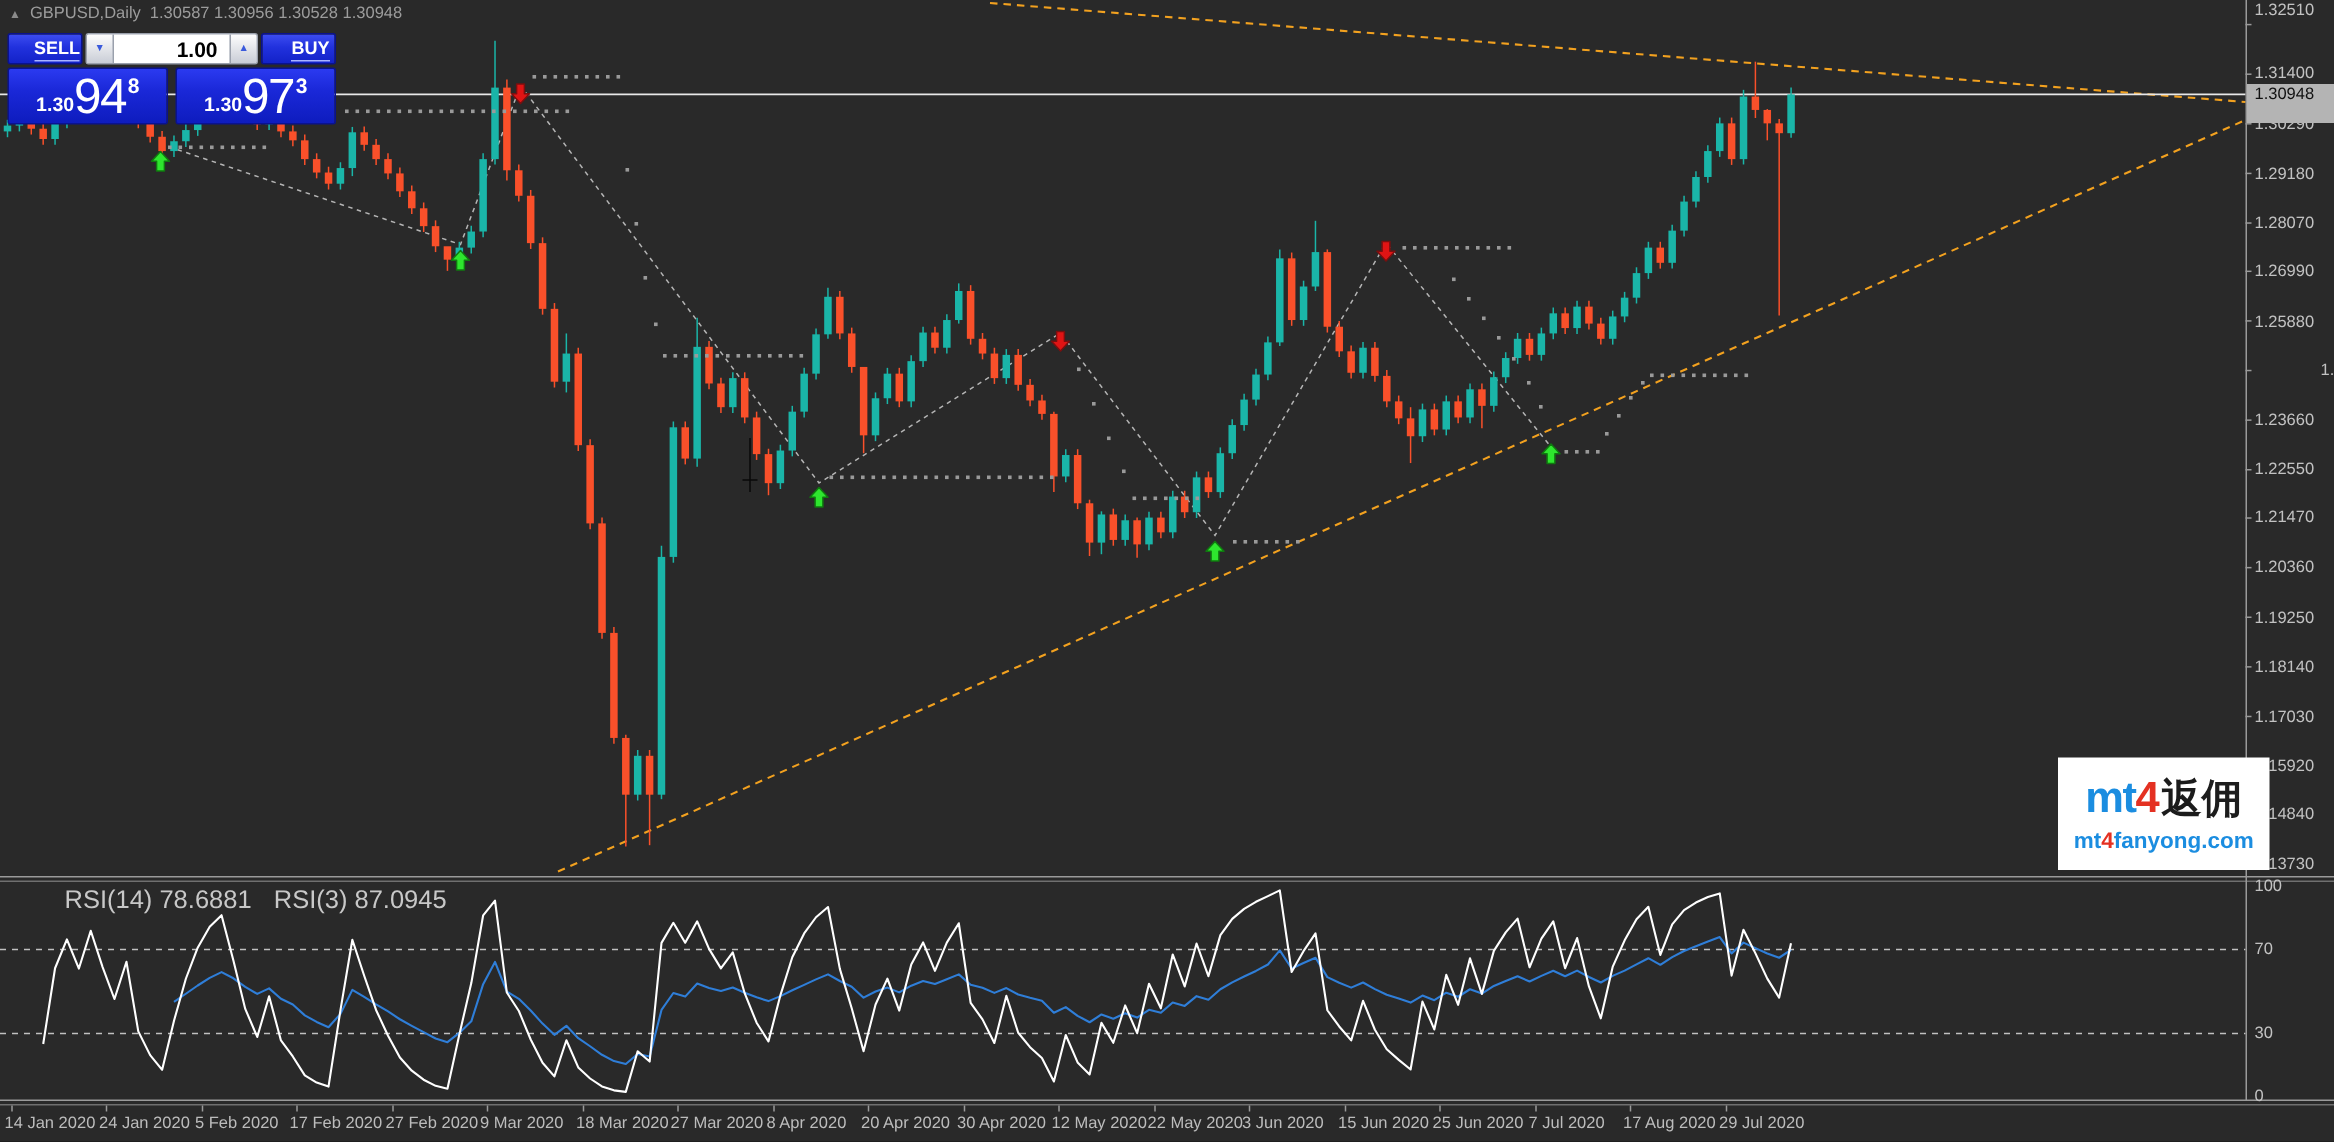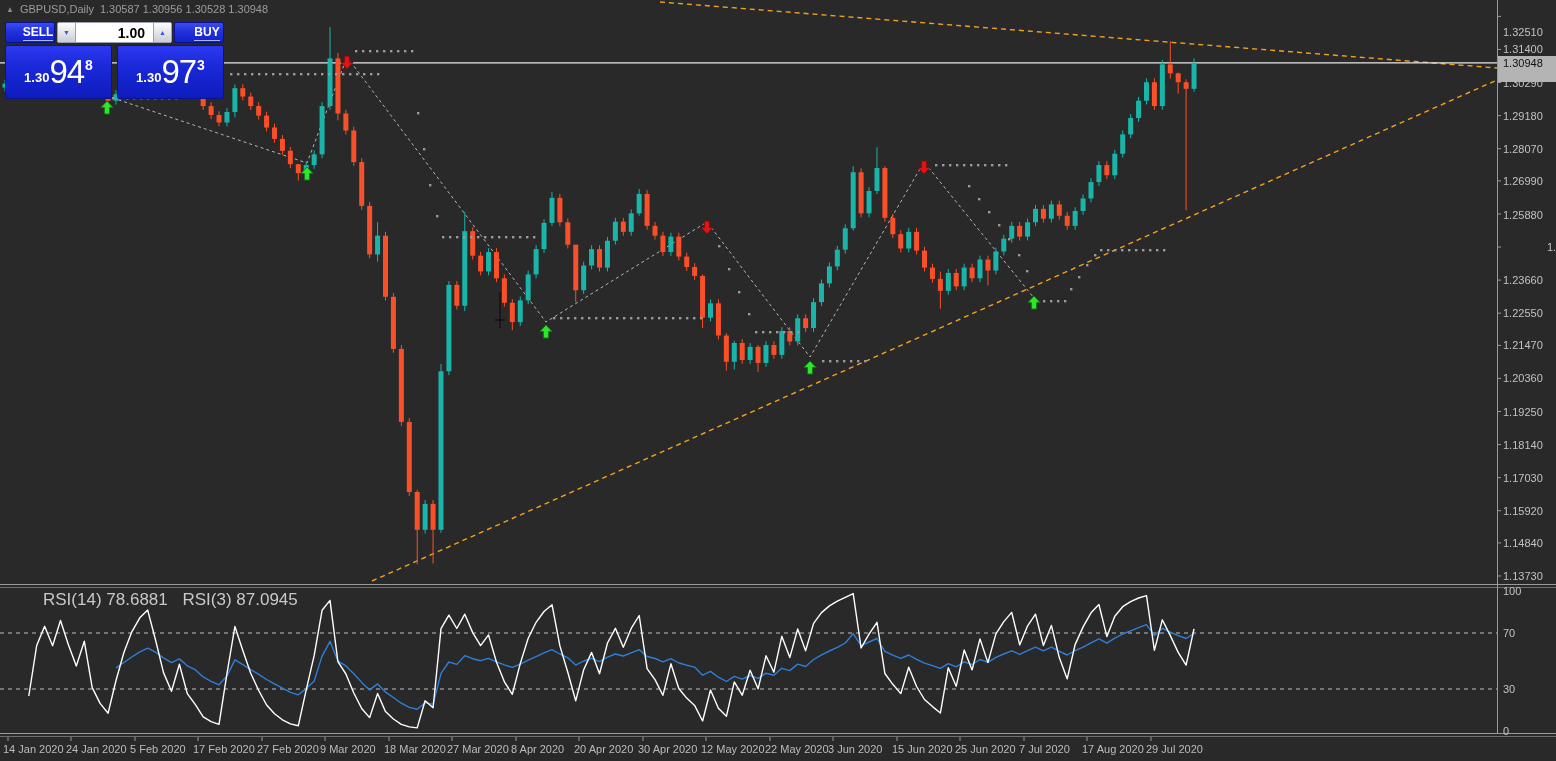--- a/index.html
+++ b/index.html
@@ -39,21 +39,21 @@
   }
   .spin-btn.left { border-right:1px solid #9aa0ac; }
   .spin-btn.right { border-left:1px solid #9aa0ac; }
   #volume-input {
     flex:1; width:100%; border:0; outline:none; background:#fff; color:#000;
     font-size:14px; font-weight:bold; text-align:right; padding-right:8px;
     font-family:"Liberation Sans", sans-serif;
   }
   #tp-row2 { display:flex; gap:5px; margin-top:2px; }
   .quote-box {
-    flex:1; height:54px; border-radius:2px; color:#fff; cursor:pointer;
+    flex:1; height:38px; border-radius:2px; color:#fff; cursor:pointer;
     background:linear-gradient(180deg,#2b3af0 0%, #1a28d8 40%, #0e1cbe 100%);
     border:1px solid #0a128f;
     display:flex; align-items:center; justify-content:center;
   }
   .quote-box .bigfig { font-size:13px; font-weight:bold; margin-top:10px; }
   .quote-box .pips  { font-size:33px; font-weight:400; line-height:36px; letter-spacing:-1px; }
   .quote-box .pt    { font-size:14px; font-weight:bold; margin-bottom:14px; margin-left:1px; }
 
   
   .plabel, .rlabel {
@@ -641,21 +641,21 @@
   </div>
 
   <div id="rsi-label">
     <span>RSI(14) 78.6881</span>
     <span>RSI(3) 87.0945</span>
   </div>
 
   <div id="price-current-box" style="top: 55.9321px;">1.30948</div>
 
   <div id="axis-labels">
-      <div class="plabel" style="top: 26px;">1.32510</div>
+      <div class="plabel" style="top: 1px;">1.32510</div>
       <div class="plabel" style="top: 43.4636px;">1.31400</div>
       <div class="plabel" style="top: 76.5387px;">1.30290</div>
       <div class="plabel" style="top: 109.614px;">1.29180</div>
       <div class="plabel" style="top: 142.689px;">1.28070</div>
       <div class="plabel" style="top: 174.87px;">1.26990</div>
       <div class="plabel" style="top: 209px;">1.25880</div>
       <div class="plabel" style="top: 241.02px; margin-left: 44px;">1.24770</div>
       <div class="plabel" style="top: 274.095px;">1.23660</div>
       <div class="plabel" style="top: 307.17px;">1.22550</div>
       <div class="plabel" style="top: 339.352px;">1.21470</div>
@@ -688,14 +688,24 @@
       <div class="dlabel" style="left: 1082px;">17 Aug 2020</div>
       <div class="dlabel" style="left: 1146px;">29 Jul 2020</div>
     </div>
   <div id="rsi-scale">
       <div class="rlabel" style="top: 585px;">100</div>
       <div class="rlabel" style="top: 627px;">70</div>
       <div class="rlabel" style="top: 683px;">30</div>
       <div class="rlabel" style="top: 725px;">0</div>
     </div>
 
+  <div id="watermark">
+    <div id="wm-line1">
+      <span class="wm-mt">mt</span>
+        <span class="wm-4">4</span>
+        <span class="wm-cn">返佣</span>
+    </div>
+    <div id="wm-line2">
+      <span class="wm-mt">mt</span><span class="wm-4">4</span><span class="wm-rest">fanyong.com</span>
+    </div>
+  </div>
 
 </div>
 
 </body></html>

